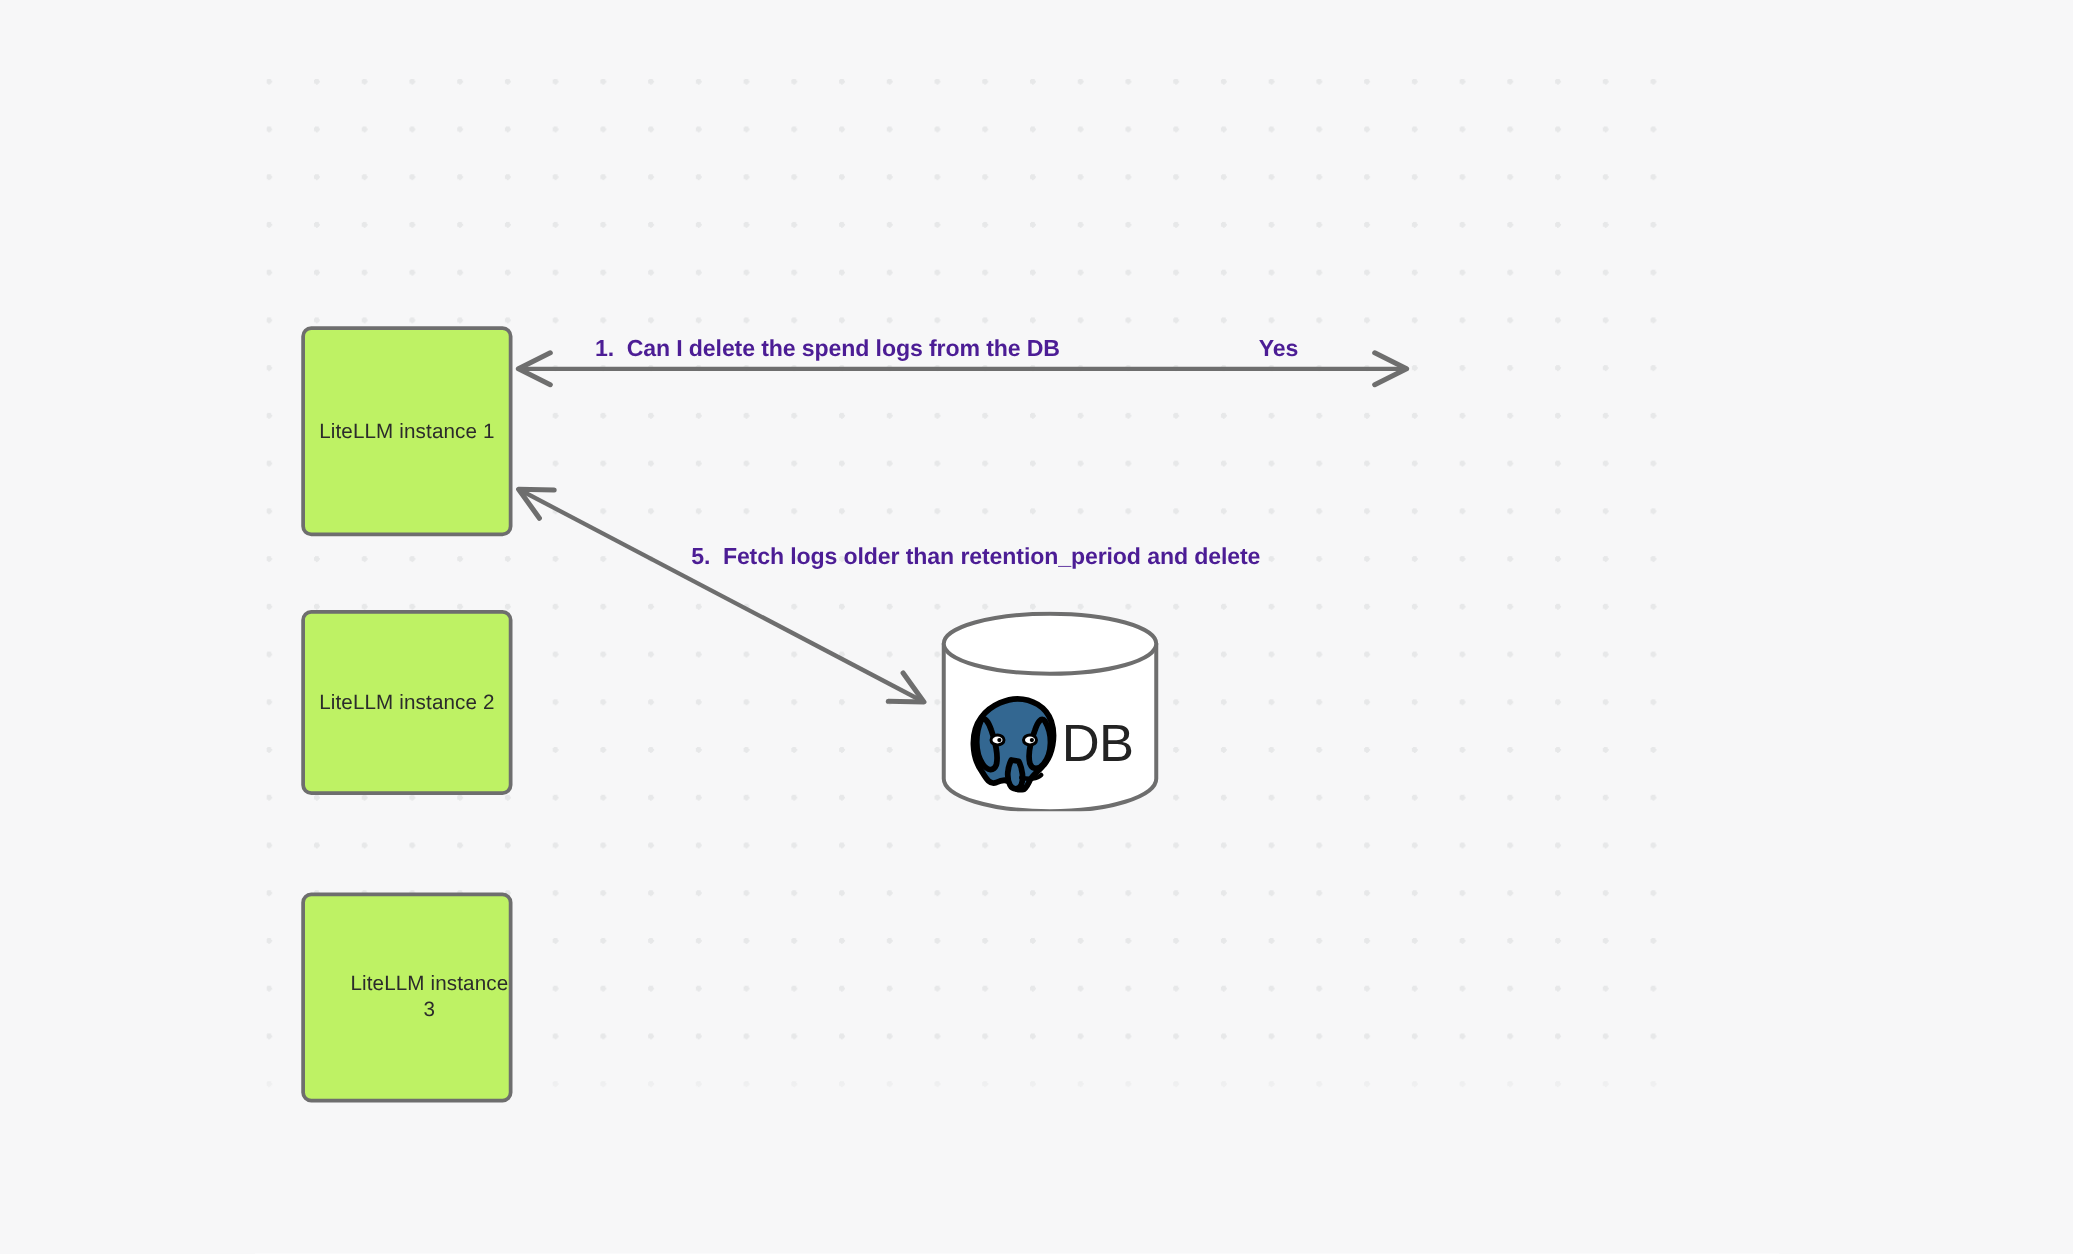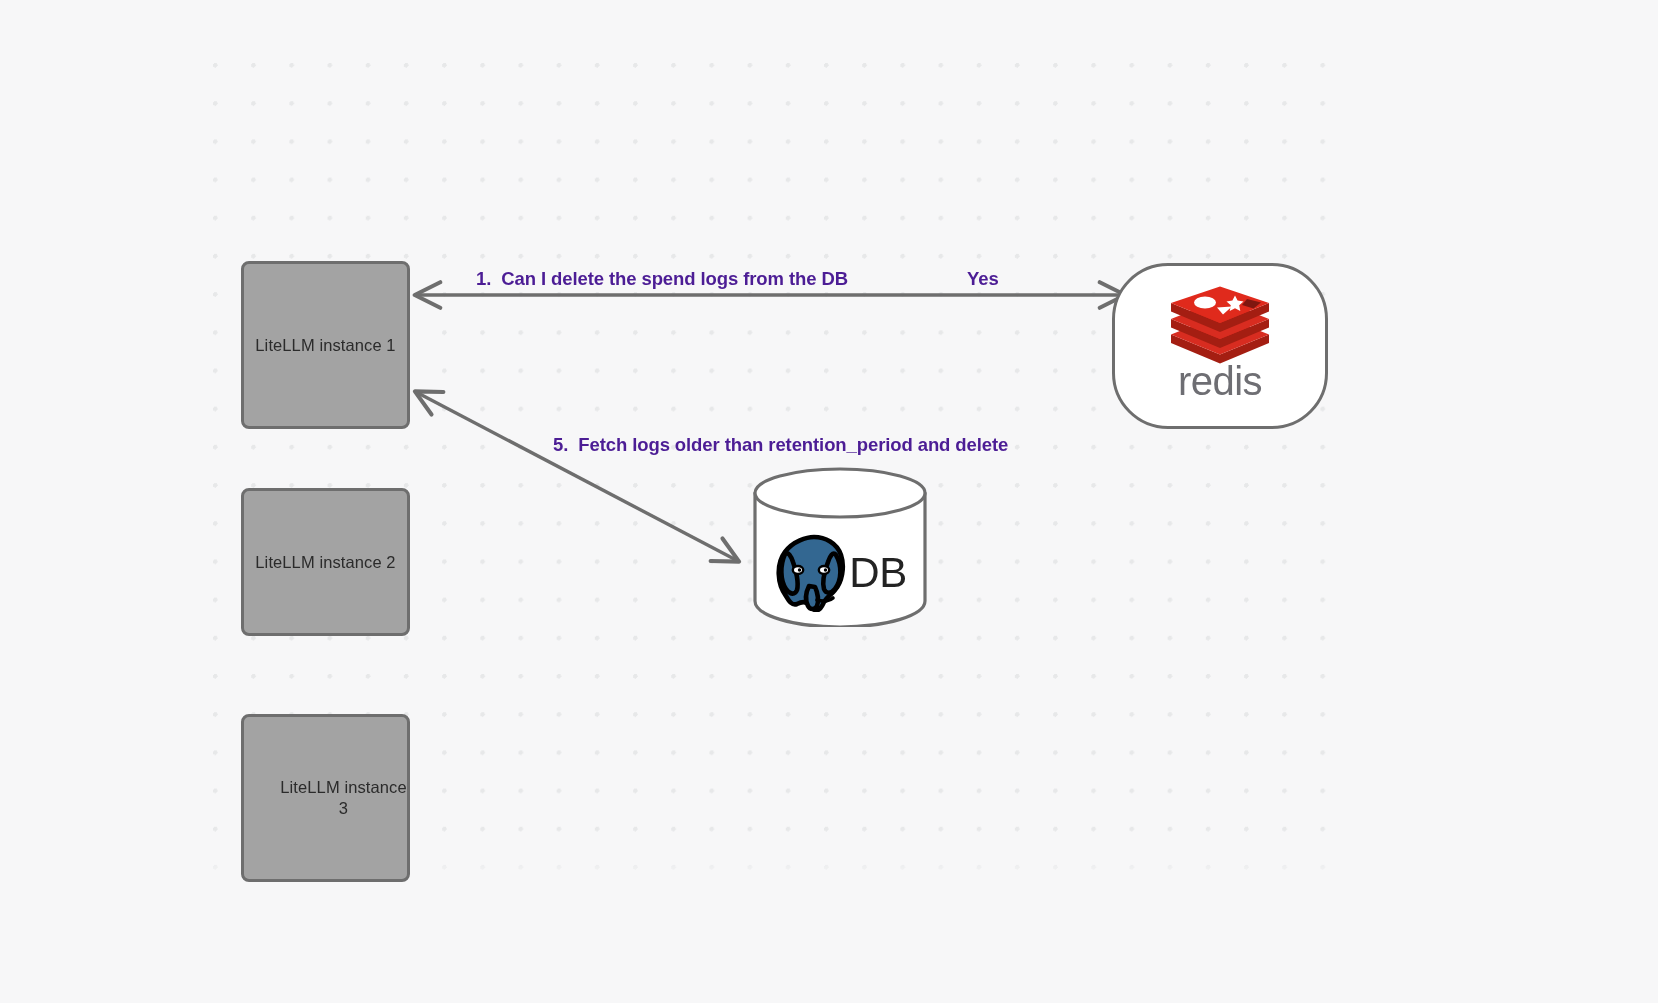--- a/index.html
+++ b/index.html
@@ -30,21 +30,21 @@
     background-size: 38.2px 38.2px;
     background-position: 0 0;
     pointer-events: none;
     -webkit-mask-image: linear-gradient(to bottom, rgba(0,0,0,1) 0%, rgba(0,0,0,1) 95%, rgba(0,0,0,0) 100%);
     mask-image: linear-gradient(to bottom, rgba(0,0,0,1) 0%, rgba(0,0,0,1) 95%, rgba(0,0,0,0) 100%);
   }
 
   
   .node-box {
     position: absolute;
-    background: #a3a3a3;
+    background: #bef264;
     border: 3px solid #6e6e6e;
     border-radius: 8px;
     box-sizing: border-box;
     display: flex;
     align-items: center;
     justify-content: center;
   }
   .node-box .node-label {
     font-size: 16.5px;
     color: #2b2b2b;
@@ -77,21 +77,21 @@
   #redis-logo { display: block; }
   #redis-wordmark {
     display: block;
     margin-top: -2px;
   }
 
   
   #db-node {
     position: absolute;
     left: 752px;
-    top: 467px;
+    top: 489px;
     width: 176px;
     height: 160px;
   }
   #db-node .db-svg { position: absolute; left: 0; top: 0; }
   #db-node .db-content {
     position: absolute;
     left: 0;
     top: 52px;
     width: 176px;
     height: 108px;
@@ -121,21 +121,21 @@
   
   .edge-label {
     position: absolute;
     font-size: 18.5px;
     font-weight: bold;
     color: #4c1d95;
     white-space: pre;
     letter-spacing: -0.1px;
   }
   #label-1 { left: 476px; top: 268px; }
-  #label-1-answer { left: 967px; top: 268px; }
+  #label-1-answer { left: 1007px; top: 268px; }
   #label-2 { left: 553px; top: 434px; }
 </style>
 </head>
 <body>
 
 <div id="canvas">
 
   <div id="dot-grid"></div>
 
   <svg id="connectors" viewBox="0 0 1658 1003" xmlns="http://www.w3.org/2000/svg">
@@ -170,43 +170,20 @@
   </div>
 
   <div class="node-box" id="litellm-2">
     <span class="node-label">LiteLLM instance 2</span>
   </div>
 
   <div class="node-box" id="litellm-3">
     <span class="node-label">LiteLLM instance 3</span>
   </div>
 
-  <div id="redis-node">
-
-    <svg id="redis-logo" width="106" height="78" viewBox="0 0 106 78" xmlns="http://www.w3.org/2000/svg">
-
-      <path d="M53 77.5 L4 57 L4 48.5 L53 68.5 L102 48.5 L102 57 Z" fill="#a41e12"></path>
-      <path d="M53 68.5 L4 48.5 L53 29 L102 48.5 Z" fill="#d82c20"></path>
-
-      <path d="M53 62 L4 41.5 L4 33 L53 53 L102 33 L102 41.5 Z" fill="#a41e12"></path>
-      <path d="M53 53 L4 33 L53 13.5 L102 33 Z" fill="#d82c20"></path>
-
-      <path d="M53 46 L4 25.5 L4 17 L53 37 L102 17 L102 25.5 Z" fill="#a41e12"></path>
-      <path d="M53 37 L4 17 L53 0.5 L102 17 Z" fill="#e02a1c"></path>
-
-      <ellipse cx="38" cy="16.5" rx="11" ry="6" fill="#ffffff"></ellipse>
-      <path d="M68 9.5 L70.6 14.6 L76.5 15.4 L72.2 19.3 L73.3 25 L68 22.3 L62.7 25 L63.8 19.3 L59.5 15.4 L65.4 14.6 Z" fill="#ffffff"></path>
-      <path d="M50 21.5 L65 20.5 L56 28.5 Z" fill="#ffffff"></path>
-      <path d="M80 13 L94 16.5 L86.5 22.5 L75 19 Z" fill="#7f1710"></path>
-    </svg>
-
-    <svg id="redis-wordmark" width="112" height="44" viewBox="0 0 112 44" xmlns="http://www.w3.org/2000/svg">
-      <text x="56" y="33" text-anchor="middle" font-family="Liberation Sans, sans-serif" font-size="40" font-weight="400" fill="#6e6e73" letter-spacing="-0.5">redis</text>
-    </svg>
-  </div>
 
   <div id="db-node">
     <svg class="db-svg" width="176" height="160" viewBox="0 0 176 160" xmlns="http://www.w3.org/2000/svg">
 
       <path d="M3 26 L3 134 A85 26 0 0 0 173 134 L173 26 Z" fill="#ffffff" stroke="#6e6e6e" stroke-width="3.2" stroke-linejoin="round"></path>
 
       <ellipse cx="88" cy="26" rx="85" ry="24" fill="#ffffff" stroke="#6e6e6e" stroke-width="3.2"></ellipse>
     </svg>
 
     <div class="db-content">

